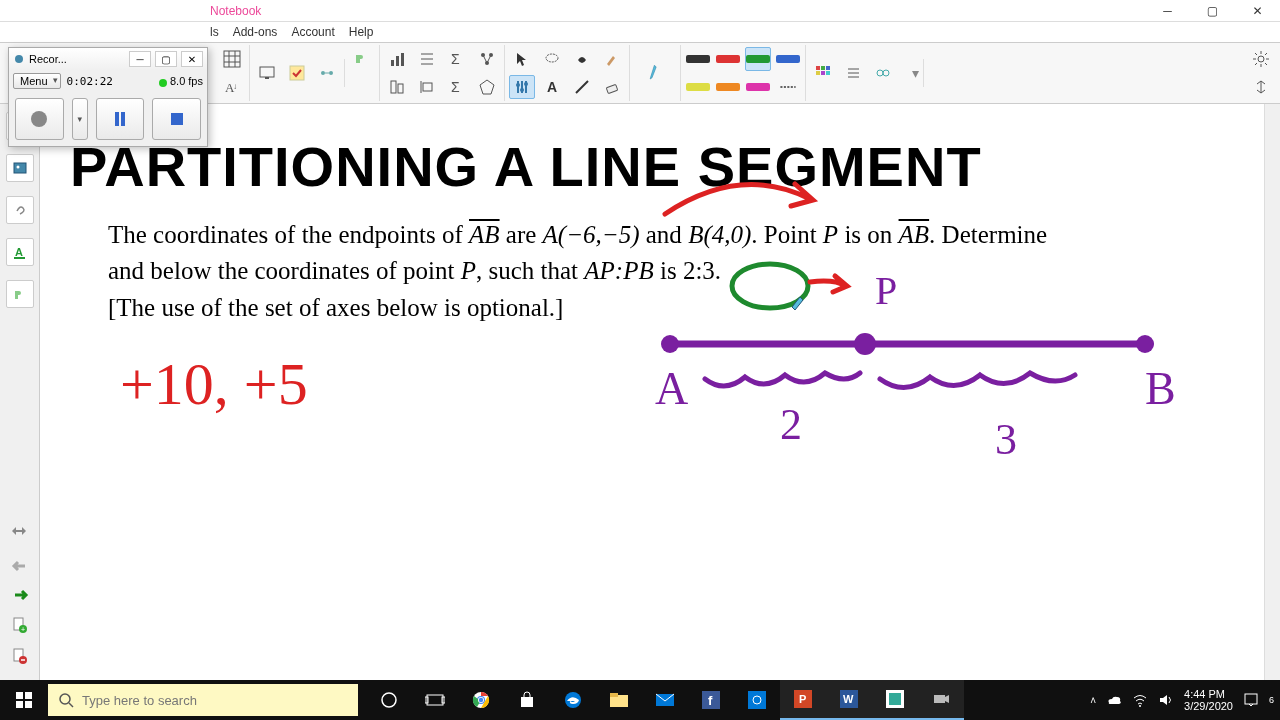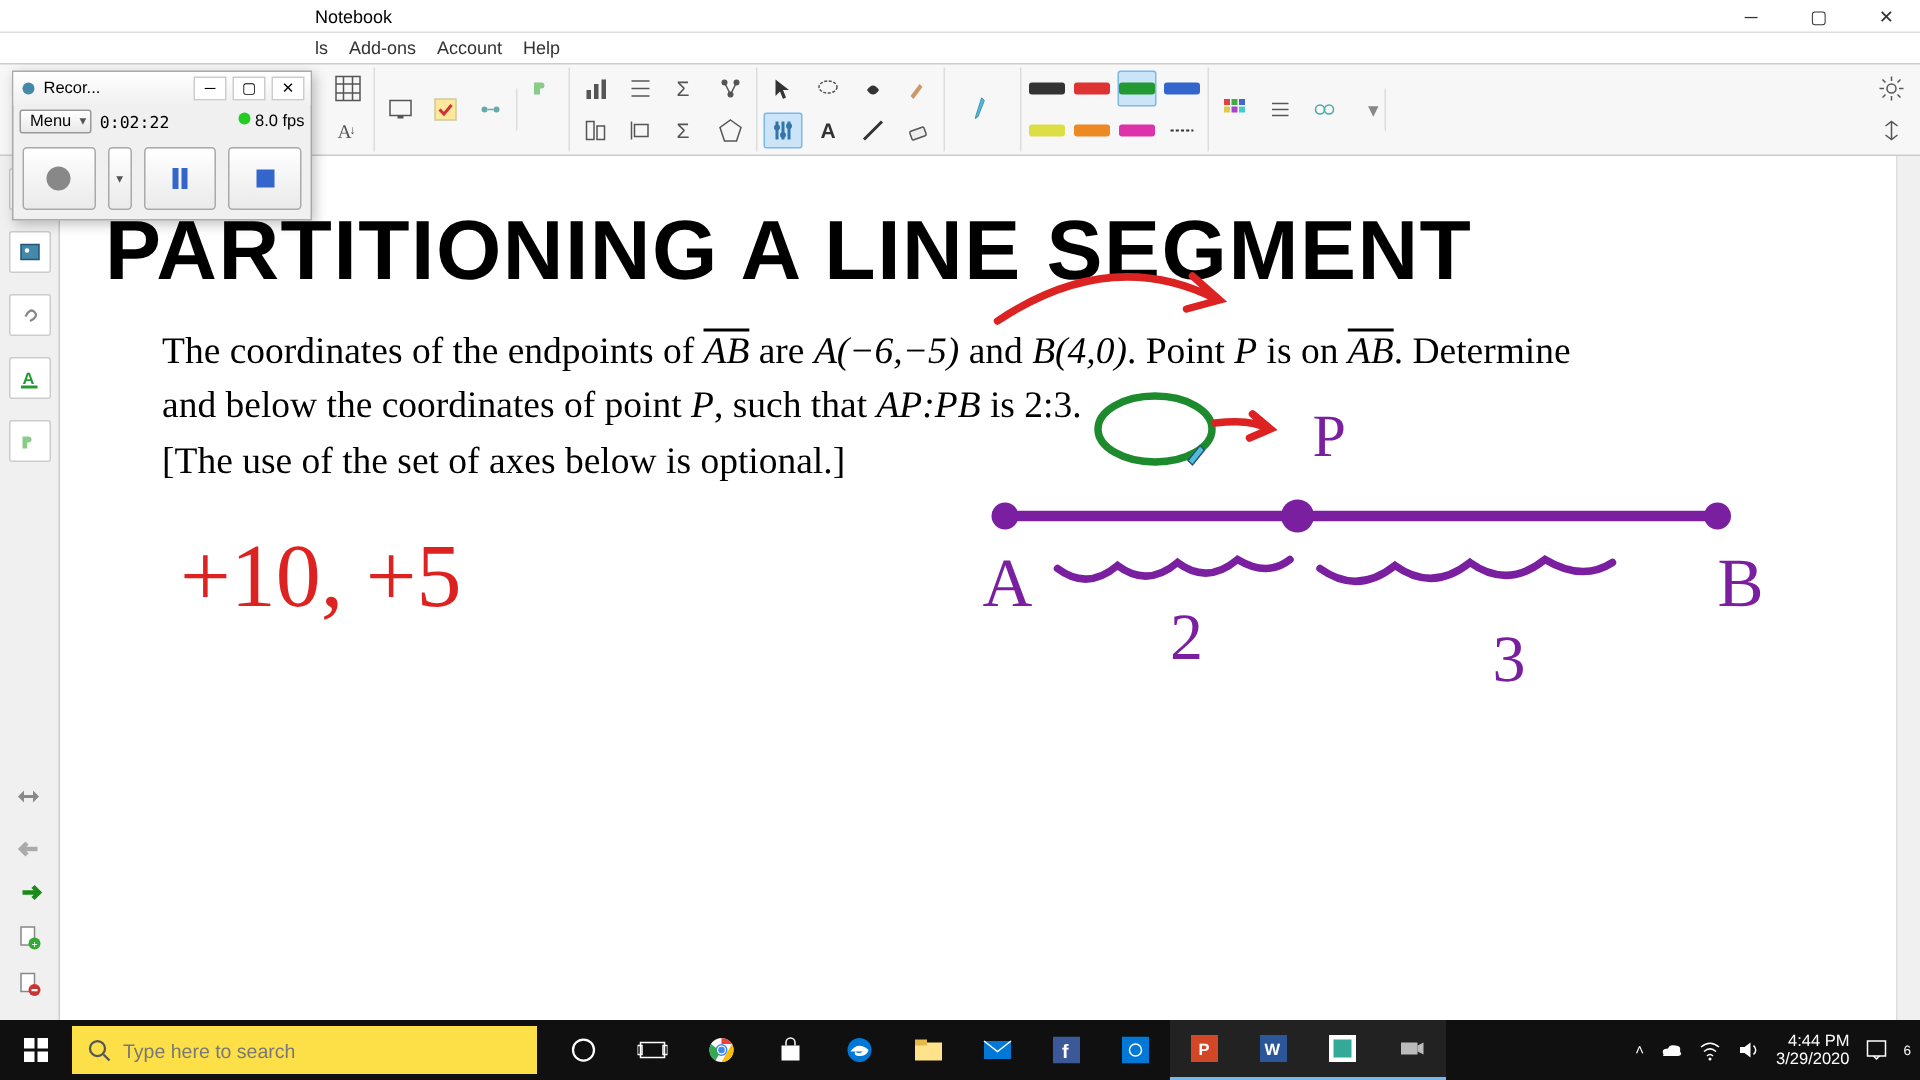--- a/index.html
+++ b/index.html
@@ -1,20 +1,20 @@
 <!DOCTYPE html>
 <html><head>
 <meta charset="utf-8">
 <style>
 * { margin: 0; padding: 0; box-sizing: border-box; }
 body { font-family: "Segoe UI", Tahoma, sans-serif; font-size: 12px; background: #fff; overflow: hidden; width: 1280px; height: 720px; position: relative; }
 
 
 .titlebar { height: 22px; background: #fff; display: flex; align-items: center; padding-left: 210px; border-bottom: 1px solid #ddd; }
-.titlebar .title { flex: 1; color: #000000; }
+.titlebar .title { flex: 1; color: #ec4899; }
 .titlebar .winbtns { display: flex; }
 .titlebar .winbtn { width: 45px; height: 20px; display: flex; align-items: center; justify-content: center; color: #333; }
 
 
 .menubar { height: 20px; display: flex; align-items: center; padding-left: 210px; gap: 14px; color: #333; }
 
 
 .toolbar { height: 62px; border-top: 1px solid #ccc; border-bottom: 1px solid #ccc; display: flex; align-items: center; padding-left: 215px; gap: 0; background: #f7f7f7; }
 .tgroup { display: flex; flex-direction: column; gap: 4px; padding: 2px 4px; border-right: 1px solid #ddd; }
 .tgroup.single { flex-direction: row; gap: 4px; align-items: center; }
@@ -42,36 +42,36 @@
 
 
 .recorder { position: absolute; left: 8px; top: 2px; width: 200px; background: #f0f0f0; border: 1px solid #aaa; box-shadow: 2px 2px 8px rgba(0,0,0,0.25); z-index: 50; margin-top: 45px; }
 .rec-title { height: 22px; background: linear-gradient(#fff,#f0f0f0); display: flex; align-items: center; padding: 0 4px; font-size: 11px; gap: 4px; }
 .rec-title .spacer { flex: 1; }
 .rec-title .wbtn { width: 22px; height: 16px; display:flex; align-items:center; justify-content:center; border: 1px solid #ccc; background:#fff; font-size:10px;}
 .rec-row1 { display: flex; align-items: center; padding: 3px 4px; gap: 6px; font-size: 11px; }
 .rec-menu { border: 1px solid #999; background: linear-gradient(#fff,#e8e8e8); padding: 1px 12px 1px 6px; border-radius: 2px; position: relative; }
 .rec-menu:after { content:"▾"; position:absolute; right:2px; top:1px; font-size:9px; color:#555;}
 .rec-time { font-family: monospace; font-size: 11px; }
-.rec-fps { margin-left: auto; display:flex; align-items:flex-start; gap:3px; }
+.rec-fps { margin-left: auto; display:flex; align-items:flex-end; gap:3px; }
 .rec-dot { width:8px; height:8px; background:#2c2; border-radius:50%; }
 .rec-controls { display: flex; gap: 8px; padding: 6px; }
 .rec-btn { width: 54px; height: 42px; border: 1px solid #aaa; background: linear-gradient(#fff,#eaeaea); border-radius: 3px; display:flex; align-items:center; justify-content:center; }
 .rec-btn.small { width: 18px; }
 .rec-btn svg { width: 22px; height: 22px; }
 
 
 .taskbar { position: absolute; bottom: 0; left: 0; right: 0; height: 40px; background: #101010; display: flex; align-items: center; color: #fff; }
 .start { width: 48px; height: 40px; display:flex; align-items:center; justify-content:center; }
-.searchbox { height: 32px; width: 310px; background: #fde047; color: #777; display: flex; align-items: center; padding: 0 10px; gap: 8px; font-size: 13px; }
+.searchbox { height: 32px; width: 310px; background: #fef9c3; color: #777; display: flex; align-items: center; padding: 0 10px; gap: 8px; font-size: 13px; }
 .task-icons { display: flex; align-items: center; height: 40px; margin-left: 8px; }
 .task-icon { width: 46px; height: 40px; display:flex; align-items:center; justify-content:center; }
 .task-icon.active { border-bottom: 2px solid #76b9ed; background: rgba(255,255,255,0.08); }
 .tray { margin-left: auto; display: flex; align-items: center; gap: 10px; padding-right: 6px; font-size: 11px; }
-.tray .clock { text-align: right; line-height: 1.1; }
+.tray .clock { text-align: left; line-height: 1.1; }
 .tray-icon { width: 16px; height: 16px; }
 
 
 .rscroll { position:absolute; right:0; top:104px; width:16px; bottom:40px; background:#f0f0f0; border-left:1px solid #ddd;}
 
 
 .swatch { width:26px; height:8px; border-radius:2px; }
 </style>
 </head>
 <body>

